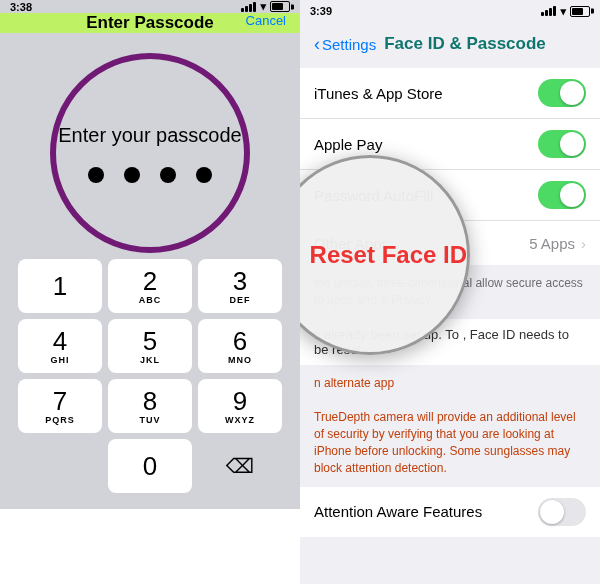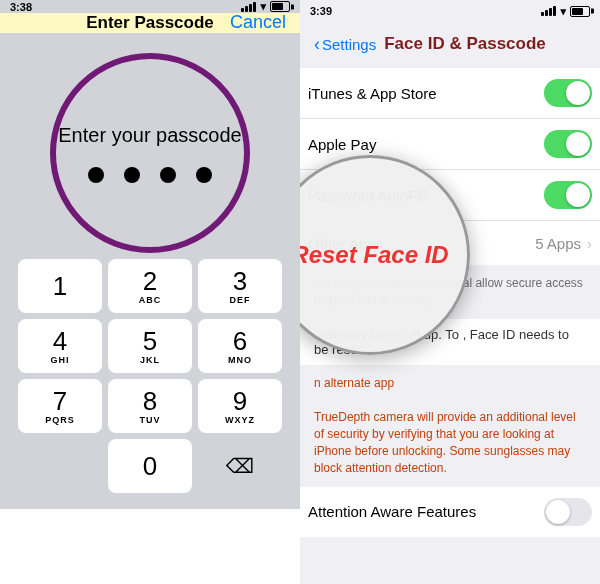--- a/index.html
+++ b/index.html
@@ -28,38 +28,38 @@
       display: flex;
       align-items: center;
       justify-content: space-between;
       padding: 0 10px;
       font-size: 11px;
       font-weight: 600;
     }
 
     .left-nav-bar {
       height: 44px;
-      background: #fef9c3;
-      display: flex;
-      align-items: flex-end;
+      background: #bef264;
+      display: flex;
+      align-items: flex-start;
       justify-content: center;
       position: relative;
     }
 
     .left-nav-title {
       font-size: 17px;
       font-weight: 600;
       color: #000;
     }
 
     .left-nav-cancel {
       position: absolute;
       right: 14px;
       color: #007aff;
-      font-size: 18px;
+      font-size: 13px;
     }
 
     .passcode-circle-area {
       display: flex;
       flex-direction: column;
       align-items: center;
       justify-content: center;
       padding-top: 20px;
       flex: 1;
       background: #d1d3d8;
@@ -188,40 +188,40 @@
     }
 
     .back-chevron {
       font-size: 18px;
       color: #007aff;
     }
 
     .right-nav-title {
       font-size: 17px;
       font-weight: 600;
-      color: #7f1d1d;
+      color: #0f766e;
       margin-left: 8px;
     }
 
     .right-content {
       flex: 1;
       overflow-y: auto;
       background: #efeff4;
     }
 
     .settings-section {
       background: #fff;
       margin-bottom: 2px;
     }
 
     .settings-row {
       display: flex;
       align-items: center;
       justify-content: space-between;
-      padding: 11px 8px;
+      padding: 11px 14px;
       background: #fff;
       border-bottom: 1px solid #e0e0e5;
       min-height: 44px;
     }
 
     .settings-row:last-child {
       border-bottom: none;
     }
 
     .row-label {
@@ -287,25 +287,24 @@
       position: absolute;
       top: 155px;
       left: -30px;
       width: 200px;
       height: 200px;
       border-radius: 50%;
       background: rgba(240,240,240,0.97);
       border: 3px solid #999;
       display: flex;
       align-items: center;
-      justify-content: center;
+      justify-content: flex-end;
       z-index: 10;
       overflow: hidden;
       box-shadow: 0 4px 20px rgba(0,0,0,0.3);
-      font-style: italic;
     }
 
     .magnifier-text {
       font-size: 24px;
       font-weight: 700;
       color: #e33;
       text-align: center;
       line-height: 1.2;
     }
 

